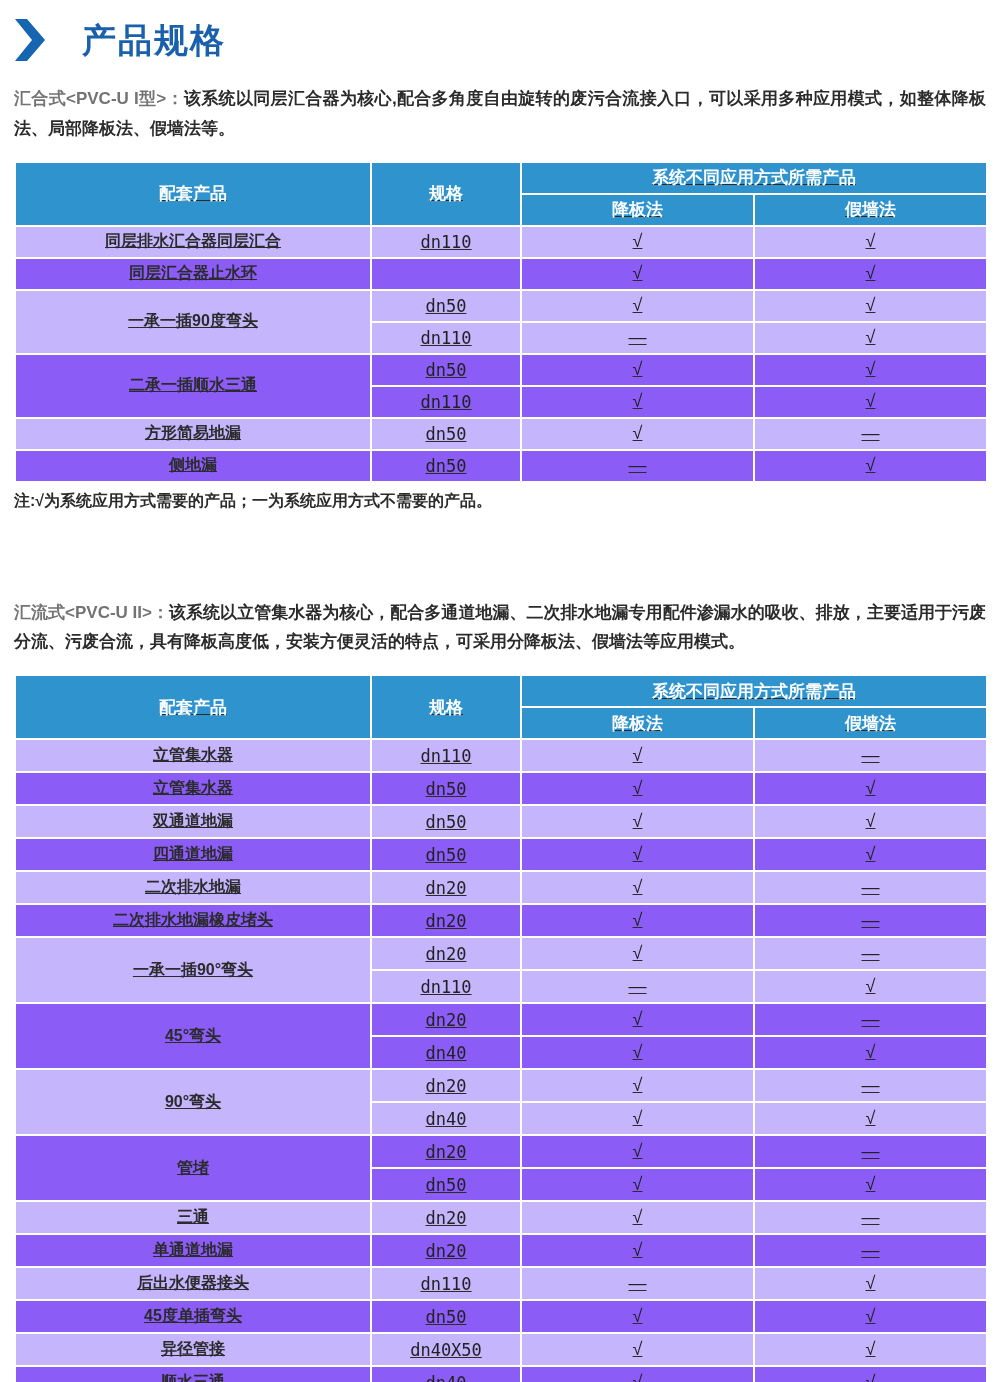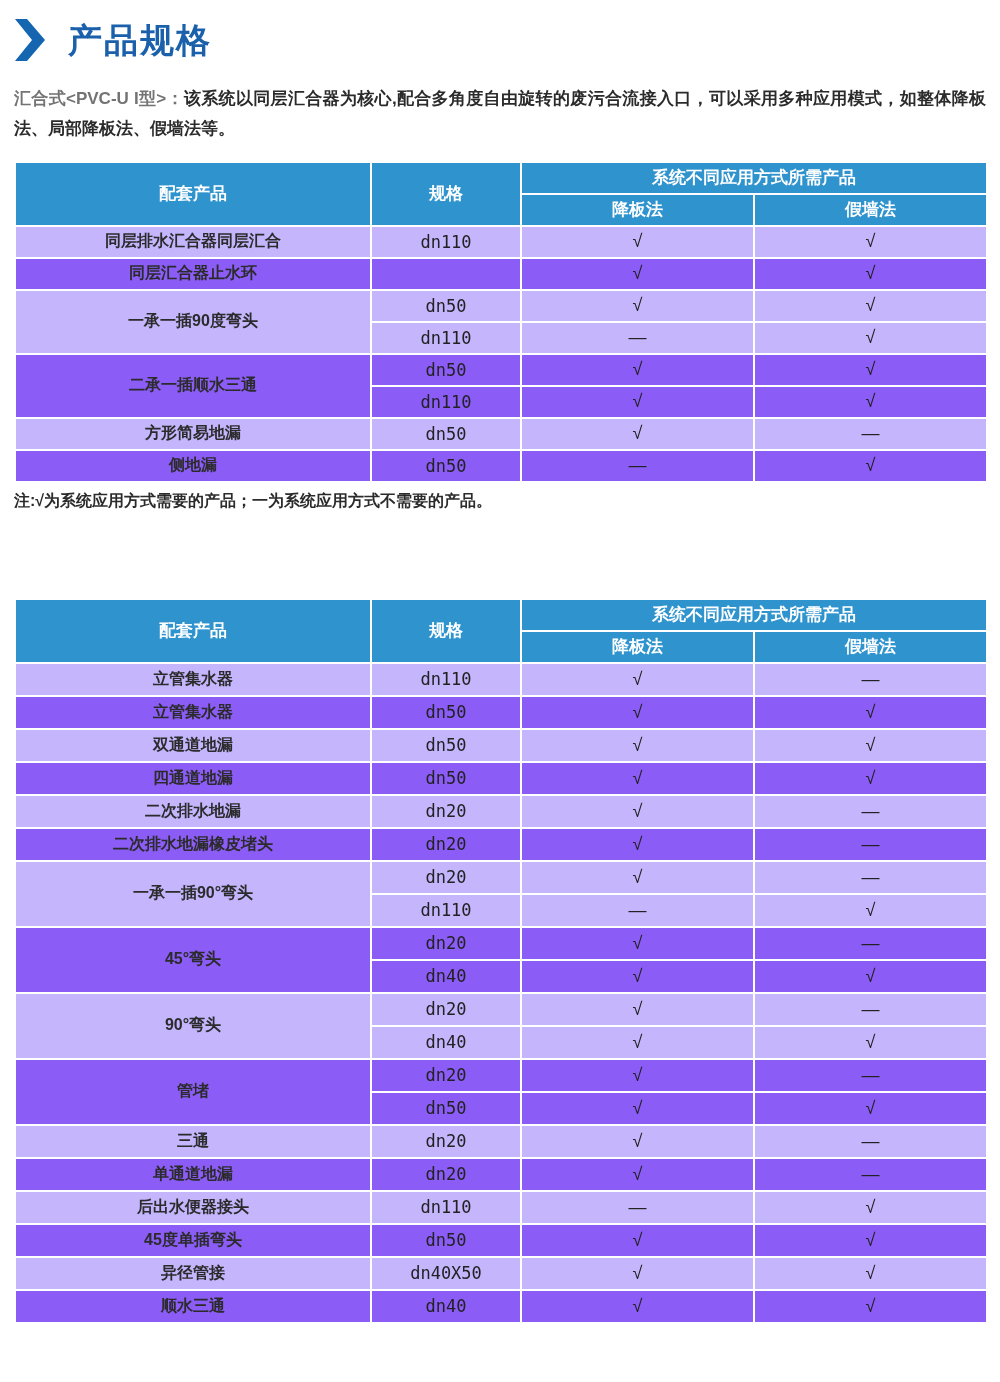--- a/index.html
+++ b/index.html
@@ -14,21 +14,21 @@
     height: 1382px;
     box-sizing: border-box;
     padding: 12px 14px 0 14px;
     overflow: hidden;
     background: #ffffff;
   }
   
   .title-row {
     display: flex;
     align-items: center;
-    gap: 22px;
+    gap: 36px;
     height: 52px;
     margin-top: 2px;
   }
   .chevron { width: 32px; height: 42px; flex: 0 0 auto; }
   .page-title {
     font-size: 34px;
     font-weight: bold;
     color: #1a60ab;
     letter-spacing: 2px;
     line-height: 1;
@@ -41,20 +41,21 @@
     font-weight: bold;
     text-align: justify;
     color: #2b2b2b;
   }
   .intro .lead { color: #737373; }
   
   table.spec-table {
     width: 972px;
     border-collapse: collapse;
     table-layout: fixed;
+    text-decoration: underline;
   }
   table.spec-table th, table.spec-table td {
     border: 2px solid #ffffff;
     text-align: center;
     vertical-align: middle;
     padding: 0;
     overflow: hidden;
   }
   table.spec-table th {
     background: #2f93ce;
@@ -163,20 +164,21 @@
             <td class="col-mark">—</td>
             <td class="col-mark">√</td>
           </tr>
         </tbody>
     </table>
 
     <p class="note">注:√为系统应用方式需要的产品；一为系统应用方式不需要的产品。</p>
   </section>
 
   <section class="section-2">
+    <p class="intro"><span class="lead">汇流式&lt;PVC-U II&gt;：</span><span>该系统以立管集水器为核心，配合多通道地漏、二次排水地漏专用配件渗漏水的吸收、排放，主要适用于污废分流、污废合流，具有降板高度低，安装方便灵活的特点，可采用分降板法、假墙法等应用模式。</span></p>
 
     <table class="spec-table t2">
       <colgroup>
         <col style="width:356px">
           <col style="width:150px">
           <col style="width:233px">
           <col style="width:233px">
       </colgroup>
       <thead>
         <tr>

